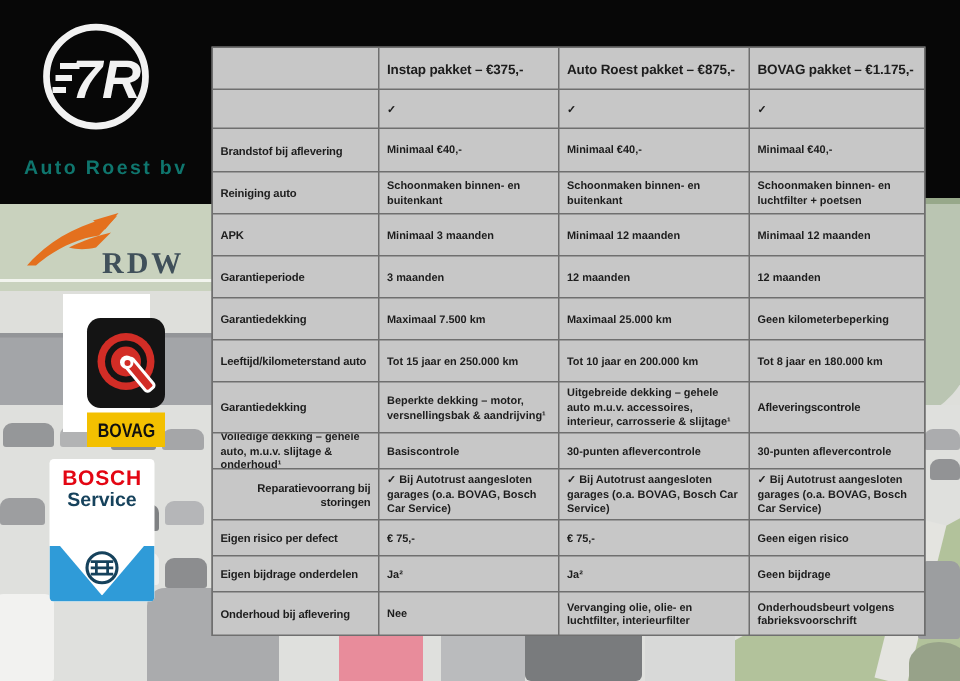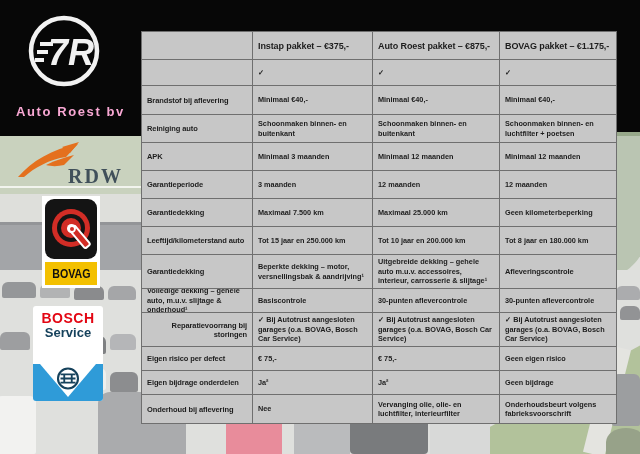--- a/index.html
+++ b/index.html
@@ -20,31 +20,31 @@
   .path{position:absolute;left:596px;top:210px;width:22px;height:110px;background:#d6d6d1;
         transform:rotate(14deg);}
   .bush{position:absolute;left:606px;top:292px;width:40px;height:28px;border-radius:50% 50% 0 0;
         background:#62734d;}
   .car{position:absolute;border-radius:6px 6px 2px 2px;}
   .wash{position:absolute;inset:0;background:rgba(255,255,255,.34);}
 
   
   .brand{position:absolute;left:0;top:0;width:141px;height:136px;}
   .monogram{position:absolute;left:26px;top:13px;width:76px;height:76px;}
-  .dealer-name{position:absolute;left:0;top:104px;width:141px;text-align:center;color:#f9a8d4;
+  .dealer-name{position:absolute;left:0;top:104px;width:141px;text-align:center;color:#0f766e;
                font-weight:bold;font-size:13px;letter-spacing:1.6px;white-space:nowrap;}
 
   
   .rdw{position:absolute;left:16px;top:141px;width:116px;height:42px;}
   .rdw-wing{position:absolute;left:0;top:0;width:64px;height:40px;}
   .rdw-text{position:absolute;left:52px;top:24px;font-family:"Liberation Serif",serif;
             font-weight:600;font-size:20px;letter-spacing:2px;color:var(--rdw-text);}
 
   .bovag{position:absolute;left:42px;top:196px;width:58px;height:92px;background:#fff;
-         padding:3px;box-sizing:border-box;}
+         padding:16px;box-sizing:border-box;}
   .bovag-top{position:relative;width:52px;height:60px;background:var(--bovag-black);border-radius:9px;}
   .bovag-ring1{position:absolute;left:7px;top:10px;width:38px;height:38px;border-radius:50%;
                background:var(--bovag-red);}
   .bovag-ring2{position:absolute;left:12px;top:15px;width:28px;height:28px;border-radius:50%;
                background:var(--bovag-black);}
   .bovag-ring3{position:absolute;left:16px;top:19px;width:20px;height:20px;border-radius:50%;
                background:var(--bovag-red);}
   .bovag-stem{position:absolute;left:23px;top:27px;width:9px;height:27px;background:var(--bovag-red);
               border:2px solid #fff;border-radius:3px;transform:rotate(-40deg);
               transform-origin:50% 8%;box-sizing:border-box;}

